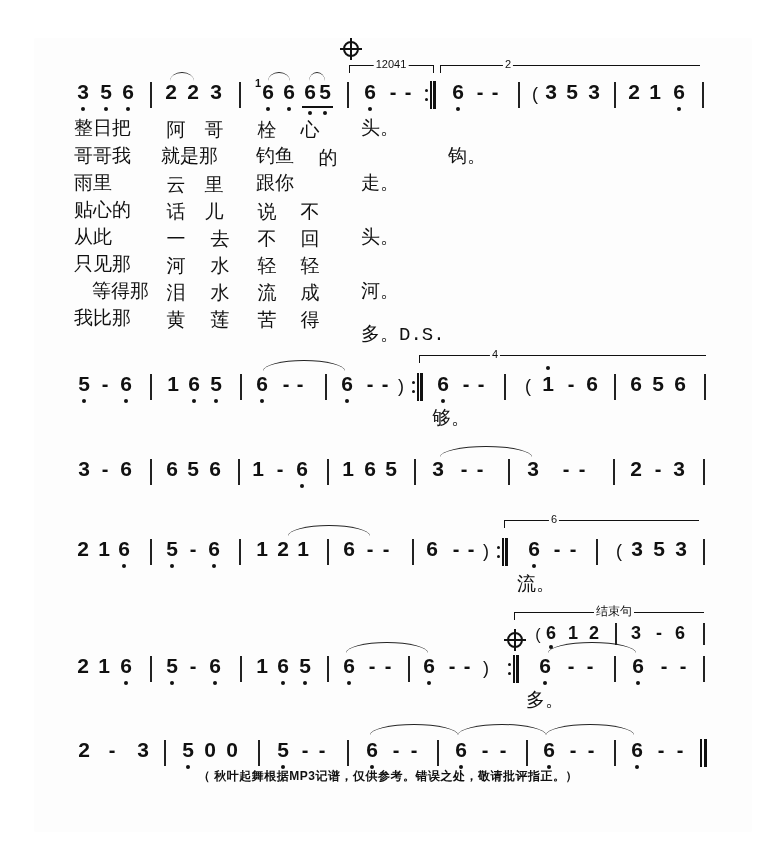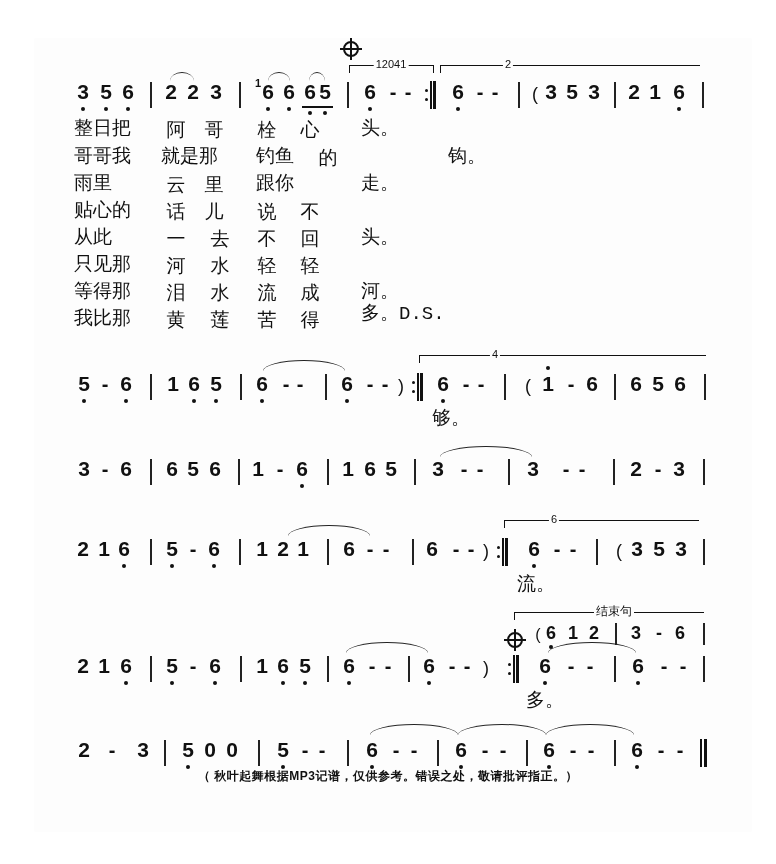--- a/index.html
+++ b/index.html
@@ -146,33 +146,33 @@
   <span class="lyric" style="left:267px; top:226px">不</span>
   <span class="lyric" style="left:310px; top:226px">回</span>
   <span class="lyric-line" style="left:361px; top:226px">头。</span>
 
   <div class="lyric-line" style="left:74px; top:253px;"><span>只见那</span></div>
   <span class="lyric" style="left:176px; top:253px">河</span>
   <span class="lyric" style="left:220px; top:253px">水</span>
   <span class="lyric" style="left:267px; top:253px">轻</span>
   <span class="lyric" style="left:310px; top:253px">轻</span>
 
-  <div class="lyric-line" style="left:74px; top:280px;"><span>等得那</span></div>
+  <div class="lyric-line" style="left:92px; top:280px;"><span>等得那</span></div>
   <span class="lyric" style="left:176px; top:280px">泪</span>
   <span class="lyric" style="left:220px; top:280px">水</span>
   <span class="lyric" style="left:267px; top:280px">流</span>
   <span class="lyric" style="left:310px; top:280px">成</span>
   <span class="lyric-line" style="left:361px; top:280px">河。</span>
 
   <div class="lyric-line" style="left:74px; top:307px;"><span>我比那</span></div>
   <span class="lyric" style="left:176px; top:307px">黄</span>
   <span class="lyric" style="left:220px; top:307px">莲</span>
   <span class="lyric" style="left:267px; top:307px">苦</span>
   <span class="lyric" style="left:310px; top:307px">得</span>
-  <span class="lyric-line" style="left:361px; top:302px">多。D.S.</span>
+  <span class="lyric-line" style="left:361px; top:323px">多。D.S.</span>
 </div>
 
 <div class="volta-hook" style="left:419px; top:355px; height:8px;"></div>
 <div class="volta" style="left:419px; top:355px; width:287px;"></div>
 <div class="volta-label" style="left:495px; top:355px;">4</div>
 
 <div class="row" style="top:372px;">
   <div class="slur" style="left:263px; top:-12px; width:82px; height:10px;"></div>
   <span class="tok" style="left:84px">5</span>
     <i class="dotb" style="left:84px"></i>

